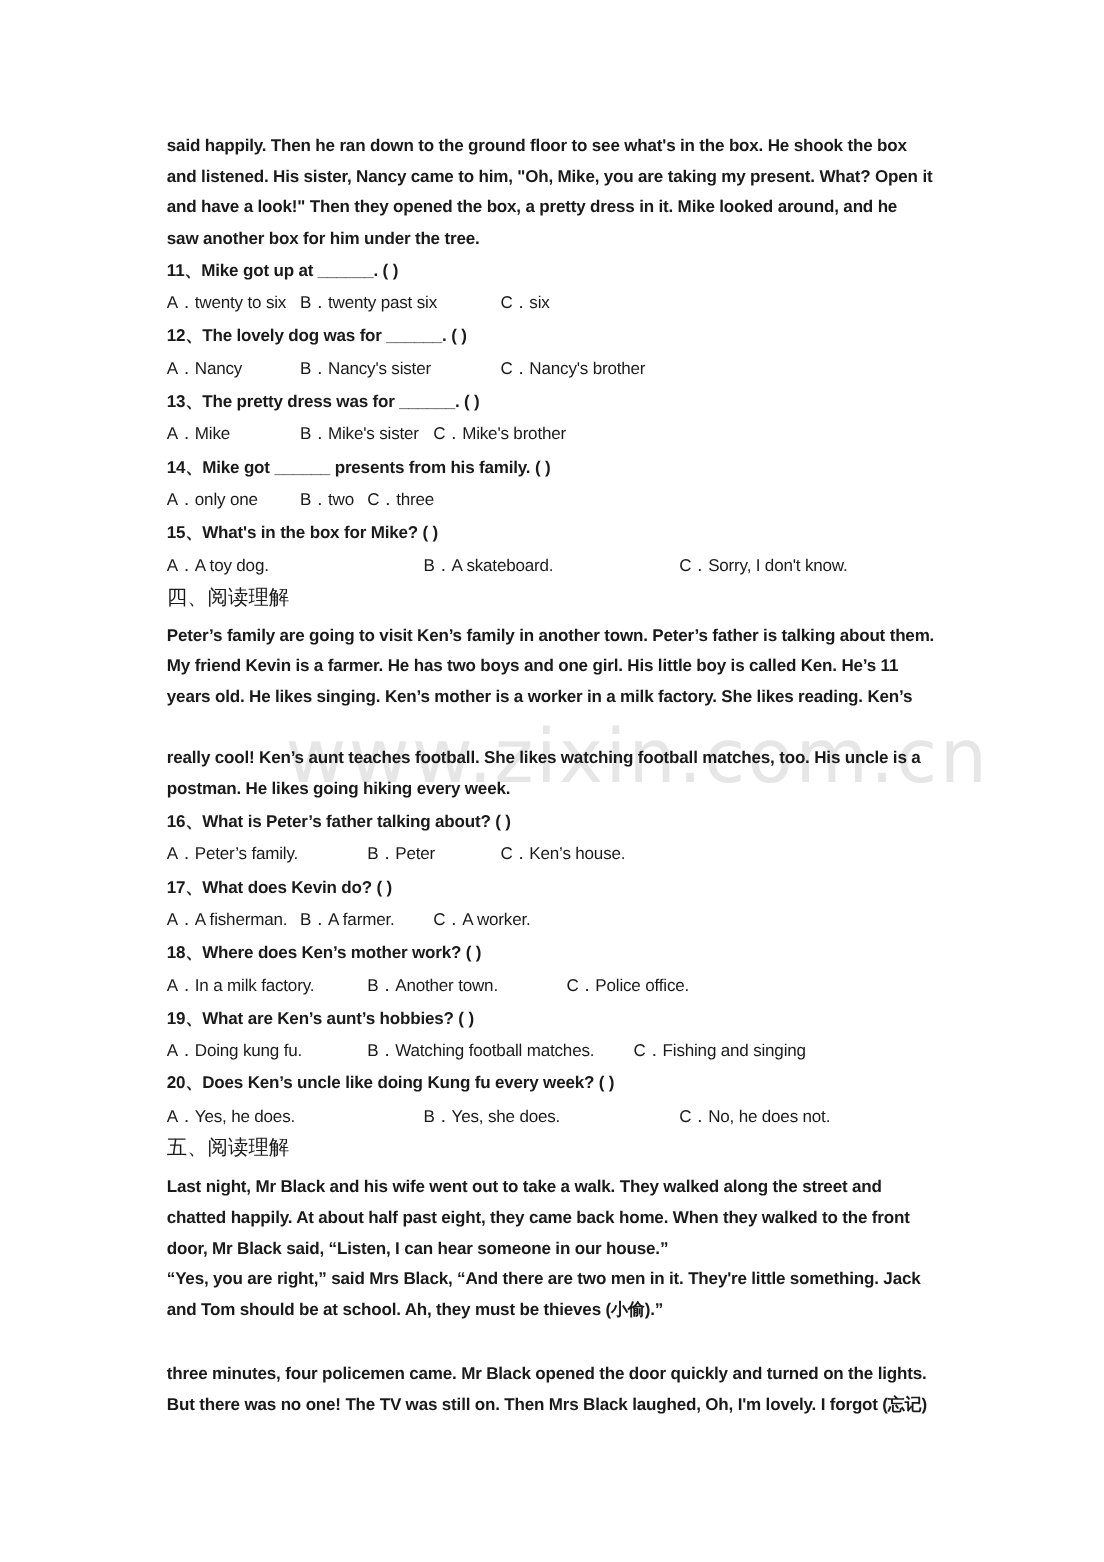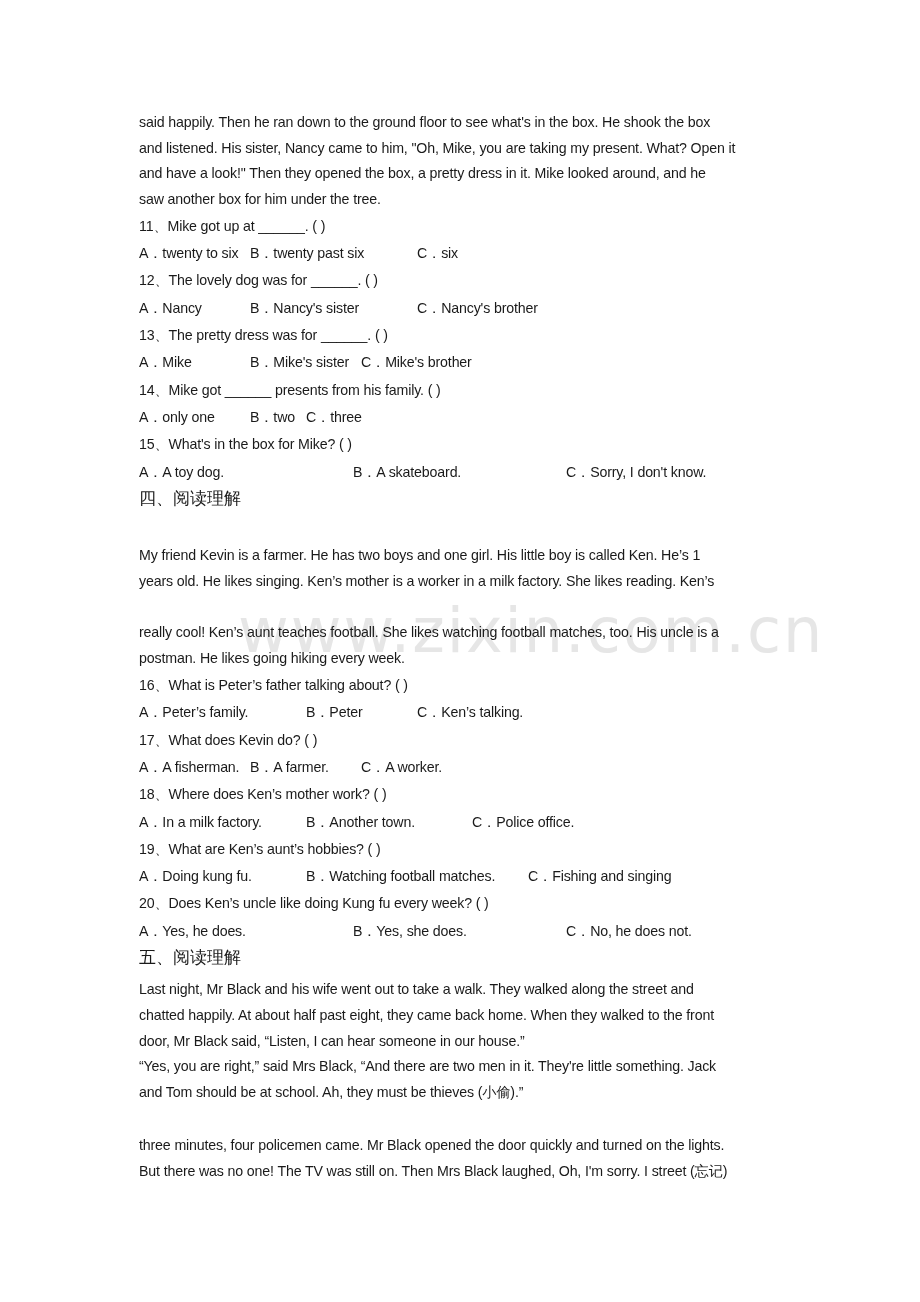--- a/index.html
+++ b/index.html
@@ -1,19 +1,19 @@
 <!DOCTYPE html>
 <html><head>
 <meta charset="utf-8">
 <style>
   html, body { margin: 0; padding: 0; background: #ffffff; }
   body { width: 920px; height: 1302px; position: relative; overflow: hidden;
          font-family: "Liberation Sans", "DejaVu Sans", sans-serif; color: #1a1a1a; }
   .page { position: absolute; left: 0; top: 0; width: 920px; height: 1302px; background: #fff; }
-  .line { position: absolute; left: 139px; font-size: 14.2px; line-height: 18px; white-space: nowrap; letter-spacing: -0.15px; }
+  .line { position: absolute; left: 139px; font-size: 14.2px; line-height: 18px; white-space: nowrap; letter-spacing: -0.15px; font-weight: bold; }
   .heading { position: absolute; left: 139px; font-family: Liberation Mono, monospace; font-size: 17px; line-height: 22px; white-space: nowrap; }
   .opt { position: absolute; font-size: 14.2px; line-height: 18px; white-space: nowrap; letter-spacing: -0.15px; }
   .watermark { position: absolute; left: 238px; top: 596px; font-size: 62px; line-height: 70px;
                color: rgba(200,200,200,0.45); letter-spacing: 2px; white-space: nowrap; pointer-events: none;
                font-family: "DejaVu Sans", sans-serif; font-weight: normal; }
 </style>
 </head>
 <body>
 
 <div class="page">
@@ -44,29 +44,30 @@
   <div class="opt" style="top:408px;left:139px">A．only one</div>
   <div class="opt" style="top:408px;left:250px">B．two</div>
   <div class="opt" style="top:408px;left:306px">C．three</div>
 
   <div class="line" style="top:435px">15、What's in the box for Mike? (   )</div>
   <div class="opt" style="top:463px;left:139px">A．A toy dog.</div>
   <div class="opt" style="top:463px;left:353px">B．A skateboard.</div>
   <div class="opt" style="top:463px;left:566px">C．Sorry, I don't know.</div>
 
   <div class="heading" style="top:489px">四、阅读理解</div>
-  <div class="line" style="top:546px">My friend Kevin is a farmer. He has two boys and one girl. His little boy is called Ken. He’s 1</div>
+  <div class="line" style="top:521px">Peter’s family are going to visit Ken’s family in another town. Peter’s father is talking about them.</div>
+  <div class="line" style="top:546px">My friend Kevin is a farmer. He has two boys and one girl. His little boy is called Ken. He’s 11</div>
   <div class="line" style="top:572px">years old. He likes singing. Ken’s mother is a worker in a milk factory. She likes reading. Ken’s</div>
   <div class="line" style="top:623px">really cool! Ken’s aunt teaches football. She likes watching football matches, too. His uncle is a</div>
   <div class="line" style="top:649px">postman. He likes going hiking every week.</div>
 
   <div class="line" style="top:676px">16、What is Peter’s father talking about? (   )</div>
   <div class="opt" style="top:703px;left:139px">A．Peter’s family.</div>
   <div class="opt" style="top:703px;left:306px">B．Peter</div>
-  <div class="opt" style="top:703px;left:417px">C．Ken’s talking.</div>
+  <div class="opt" style="top:703px;left:417px">C．Ken’s house.</div>
 
   <div class="line" style="top:731px">17、What does Kevin do? (   )</div>
   <div class="opt" style="top:758px;left:139px">A．A fisherman.</div>
   <div class="opt" style="top:758px;left:250px">B．A farmer.</div>
   <div class="opt" style="top:758px;left:361px">C．A worker.</div>
 
   <div class="line" style="top:785px">18、Where does Ken’s mother work? (   )</div>
   <div class="opt" style="top:813px;left:139px">A．In a milk factory.</div>
   <div class="opt" style="top:813px;left:306px">B．Another town.</div>
   <div class="opt" style="top:813px;left:472px">C．Police office.</div>
@@ -81,15 +82,15 @@
   <div class="opt" style="top:922px;left:353px">B．Yes, she does.</div>
   <div class="opt" style="top:922px;left:566px">C．No, he does not.</div>
 
   <div class="heading" style="top:948px">五、阅读理解</div>
   <div class="line" style="top:980px">Last night, Mr Black and his wife went out to take a walk. They walked along the street and</div>
   <div class="line" style="top:1006px">chatted happily. At about half past eight, they came back home. When they walked to the front</div>
   <div class="line" style="top:1032px">door, Mr Black said, “Listen, I can hear someone in our house.”</div>
   <div class="line" style="top:1057px">“Yes, you are right,” said Mrs Black, “And there are two men in it. They're little something. Jack</div>
   <div class="line" style="top:1083px">and Tom should be at school. Ah, they must be thieves (小偷).”</div>
   <div class="line" style="top:1136px">three minutes, four policemen came. Mr Black opened the door quickly and turned on the lights.</div>
-  <div class="line" style="top:1162px">But there was no one! The TV was still on. Then Mrs Black laughed, Oh, I'm sorry. I street (忘记)</div>
+  <div class="line" style="top:1162px">But there was no one! The TV was still on. Then Mrs Black laughed, Oh, I'm lovely. I forgot (忘记)</div>
 
 </div>
 
 </body></html>

